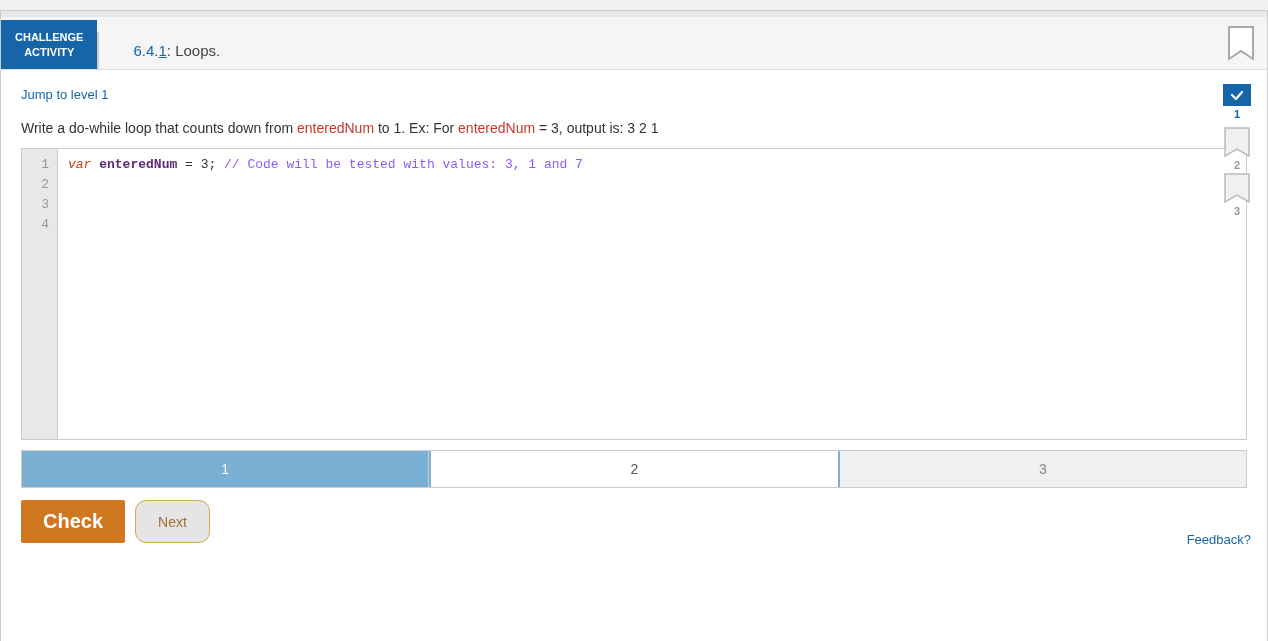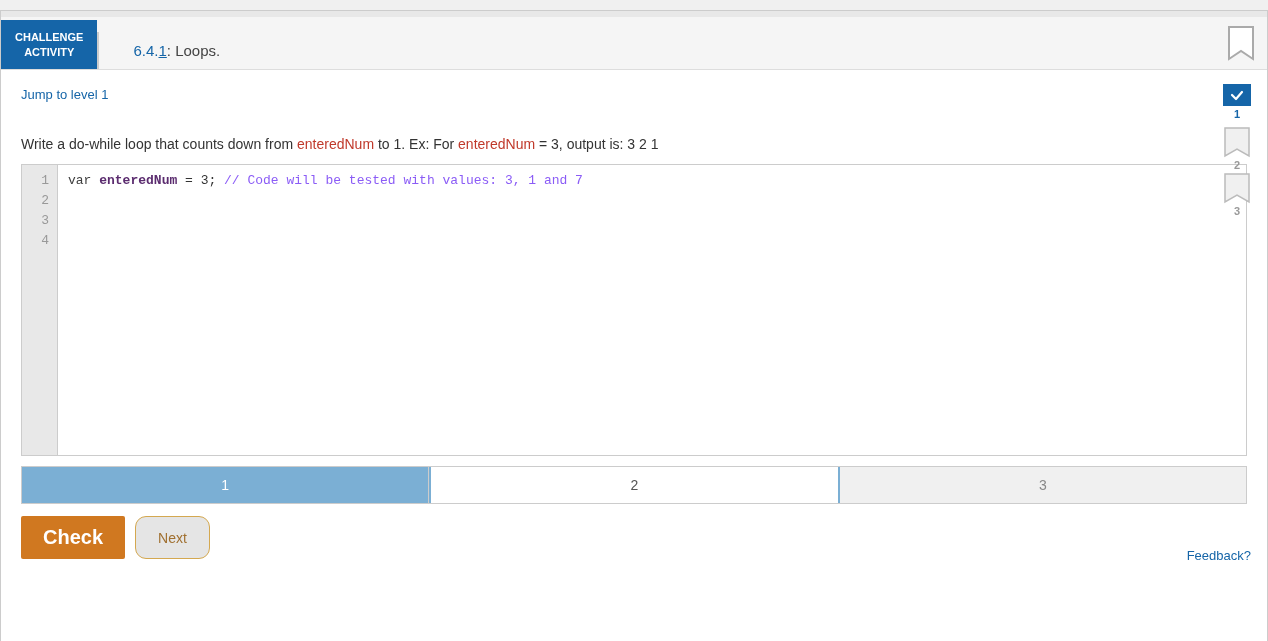--- a/index.html
+++ b/index.html
@@ -107,21 +107,21 @@
       font-size: 13px;
       margin-bottom: 14px;
       display: inline-block;
     }
 
     
     .instruction {
       font-size: 14px;
       color: #333;
       margin-bottom: 12px;
-      margin-top: 20px;
+      margin-top: 4px;
     }
 
     .instruction .highlight {
       color: #c0392b;
       font-weight: normal;
     }
 
     
     .code-editor {
       border: 1px solid #ccc;
@@ -162,21 +162,21 @@
       height: 20px;
       display: flex;
       align-items: center;
       white-space: pre;
     }
 
     .code-line.active {
       background: #e8f0f8;
     }
 
-    .kw { color: #404040; }
+    .kw { color: #c2410c; font-style: italic; }
     .var-name { color: #5b2c6f; font-weight: bold; }
     .comment { color: #8b5cf6; }
     .gray-text { color: #888; font-style: italic; }
 
     
     .step-tabs {
       display: flex;
       margin-bottom: 12px;
       border: 1px solid #ccc;
     }

